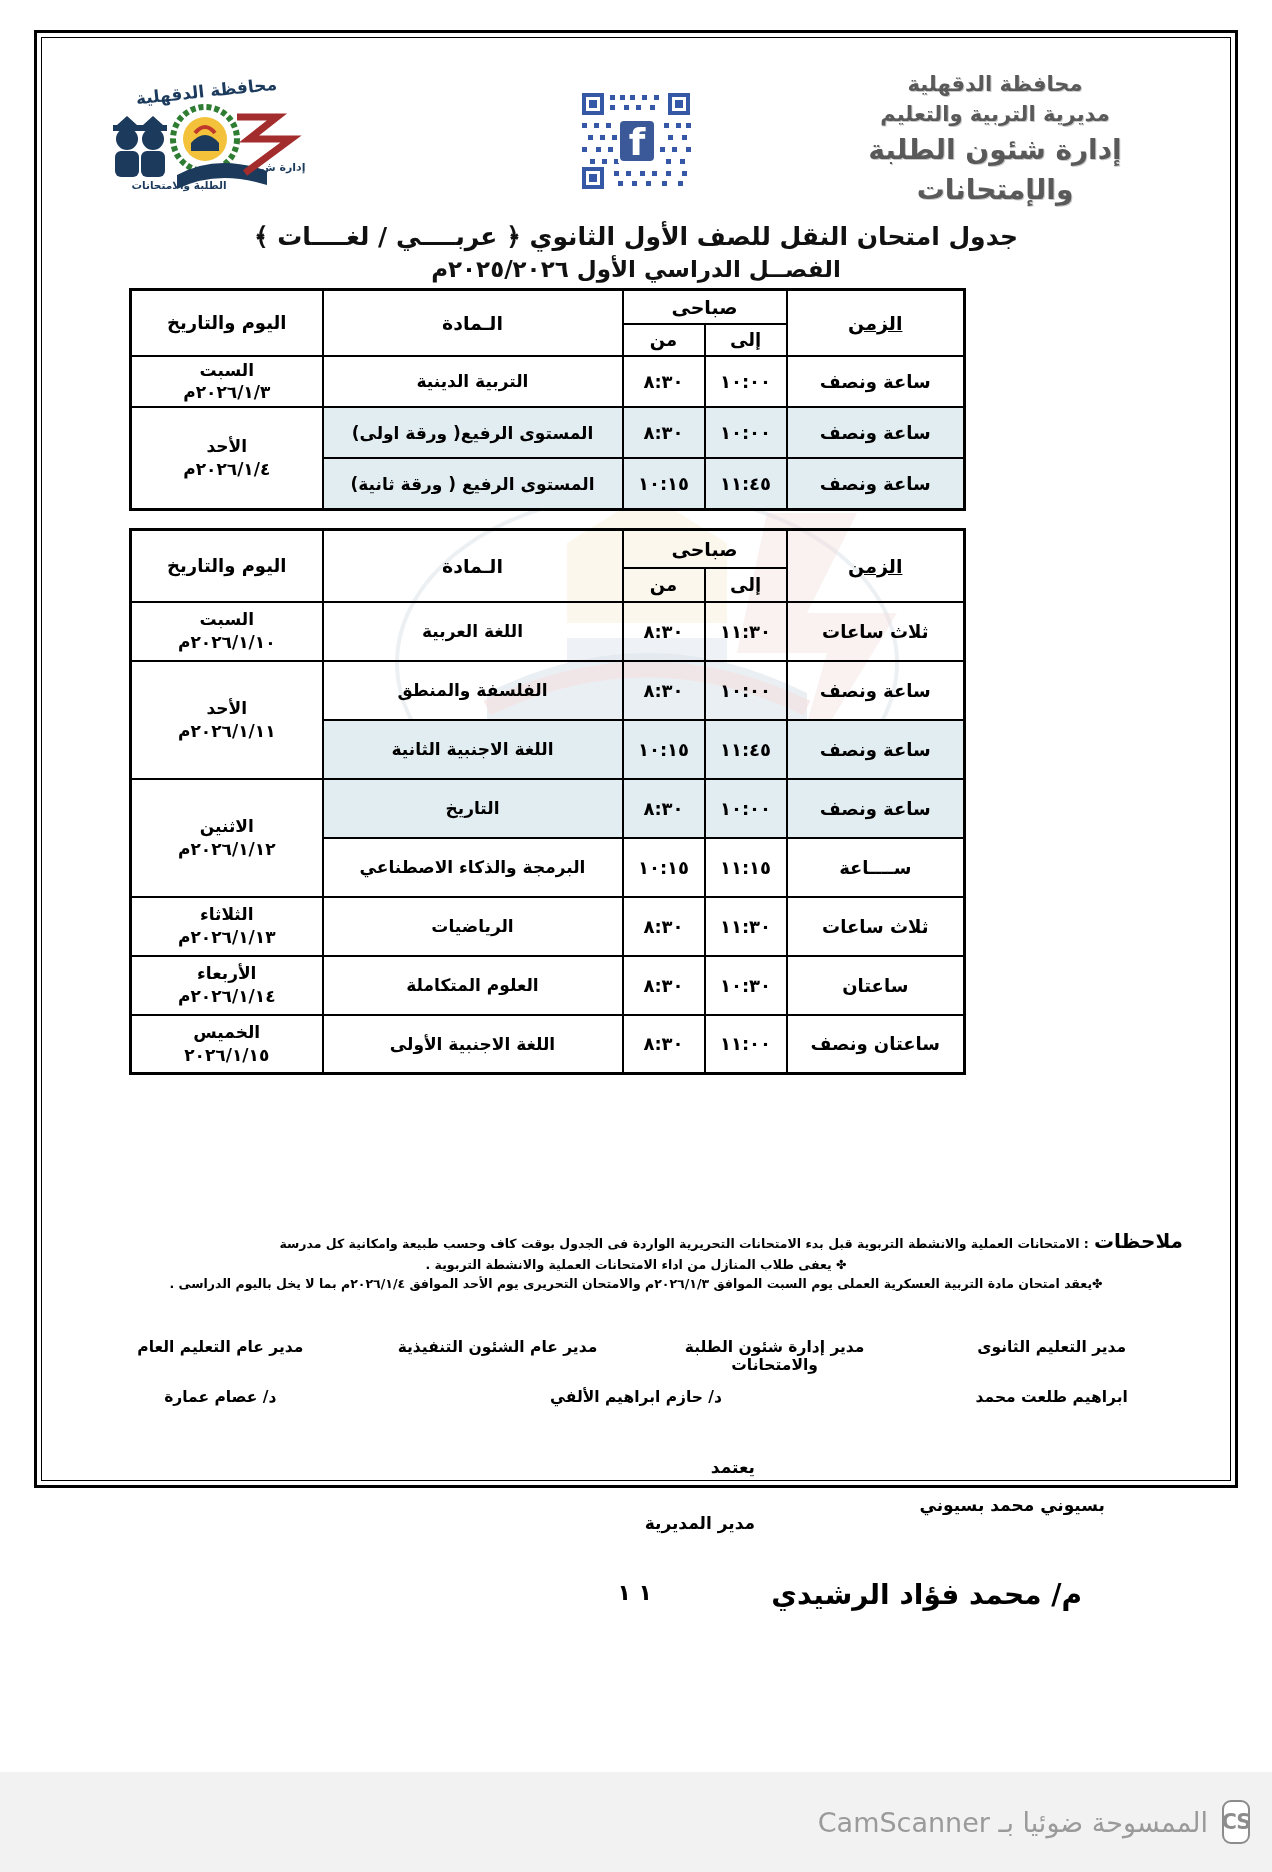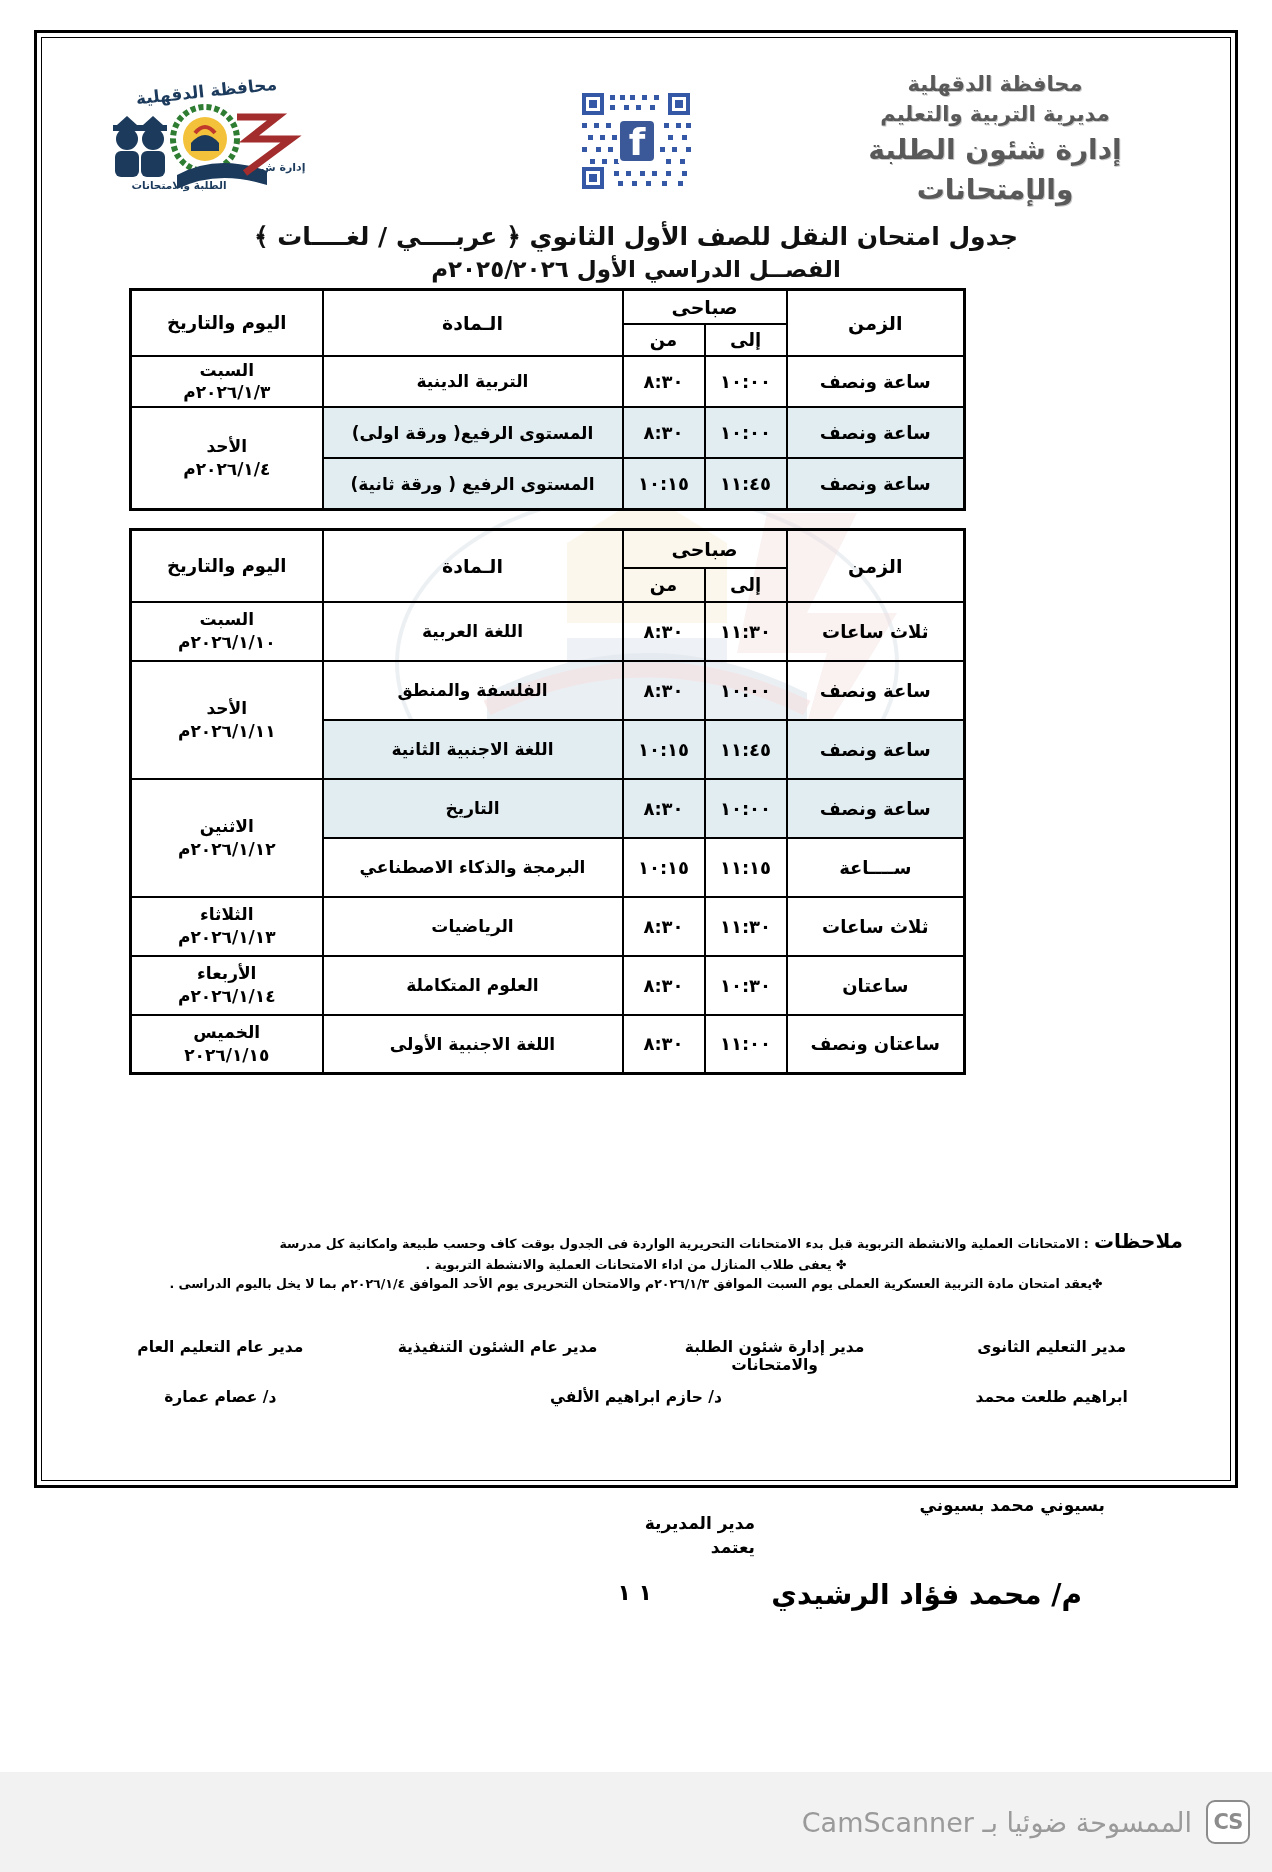--- a/index.html
+++ b/index.html
@@ -119,21 +119,21 @@
     background: transparent;
   }
   .tbl { border: 3px solid #000; }
 
   .c-zaman  { width: 178px; }
   .c-ela    { width: 82px;  }
   .c-men    { width: 82px;  }
   .c-madda  { width: 300px; }
   .c-yawm   { width: 192px; }
 
-  .h-zaman { font-size: 19px; }
+  .h-zaman { font-size: 19px; text-decoration: underline; }
   .h-sabahi { font-size: 19px; }
   .h-small { font-size: 18px; }
   .h-madda { font-size: 19px; }
   .h-yawm  { font-size: 18px; }
 
   .cell-sub   { font-size: 17px; }
   .cell-time  { font-size: 18px; }
   .cell-dur   { font-size: 18px; }
   .cell-day   { font-size: 17px; line-height: 1.35; }
   .cell-day .d-name { display:block; }
@@ -227,21 +227,21 @@
     position: absolute;
     left: 0; right: 0; bottom: 0;
     height: 100px;
     background: #f2f2f2;
     display: flex;
     align-items: center;
     direction: rtl;
     padding-right: 22px;
   }
   .cs-logo {
-    width: 44px; height: 44px;
+    width: 28px; height: 44px;
     background: #ffffff;
     border: 2px solid #8c8c8c;
     border-radius: 9px;
     color: #8c8c8c;
     font-size: 21px;
     font-weight: bold;
     display: flex;
     align-items: center;
     justify-content: center;
     letter-spacing: -1px;
@@ -535,21 +535,21 @@
       <div class="sig-col">مدير عام الشئون التنفيذية</div>
       <div class="sig-col">مدير عام التعليم العام</div>
     </div>
 
     <div class="sig-names" style="top:1355px;">
       <div class="sig-col">ابراهيم طلعت محمد</div>
       <div class="sig-col">د/ حازم ابراهيم الألفي</div>
       <div class="sig-col">د/ عصام عمارة</div>
     </div>
 
-    <div class="approve-block" style="top:1504px;">يعتمد</div>
+    <div class="approve-block" style="top:1424px;">يعتمد</div>
     <div class="sig-lower-right" style="top:1462px;">بسيوني محمد بسيوني</div>
     <div class="approve-block" style="top:1480px;">مدير المديرية</div>
 
   </div>
 
   <div class="final-name" style="top:1578px;">م/ محمد فؤاد الرشيدي</div>
   <div class="page-num" style="top:1580px;">١ ١</div>
 
   <div class="cs-footer">
     <div class="cs-logo">CS</div>

